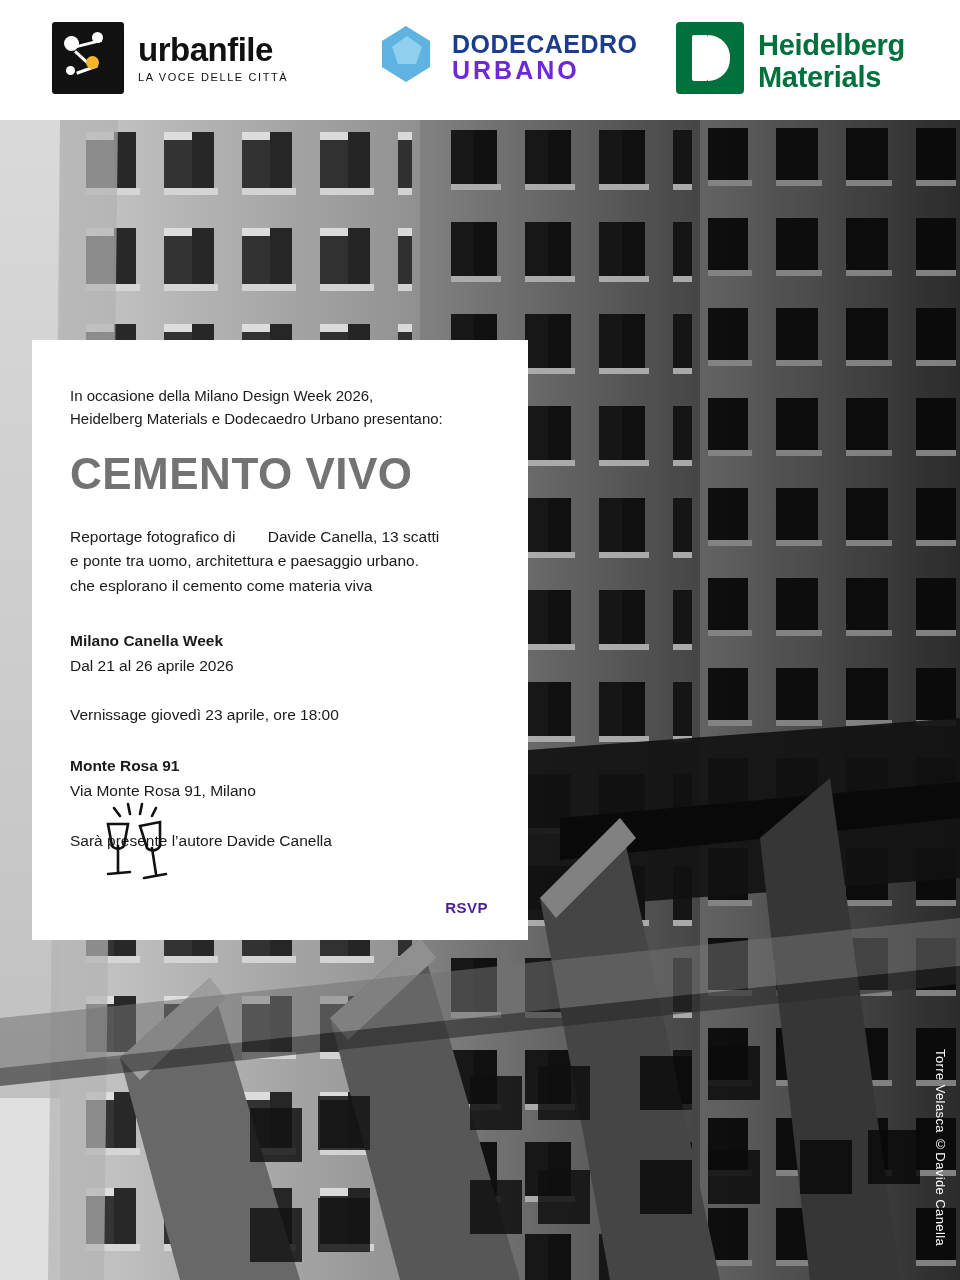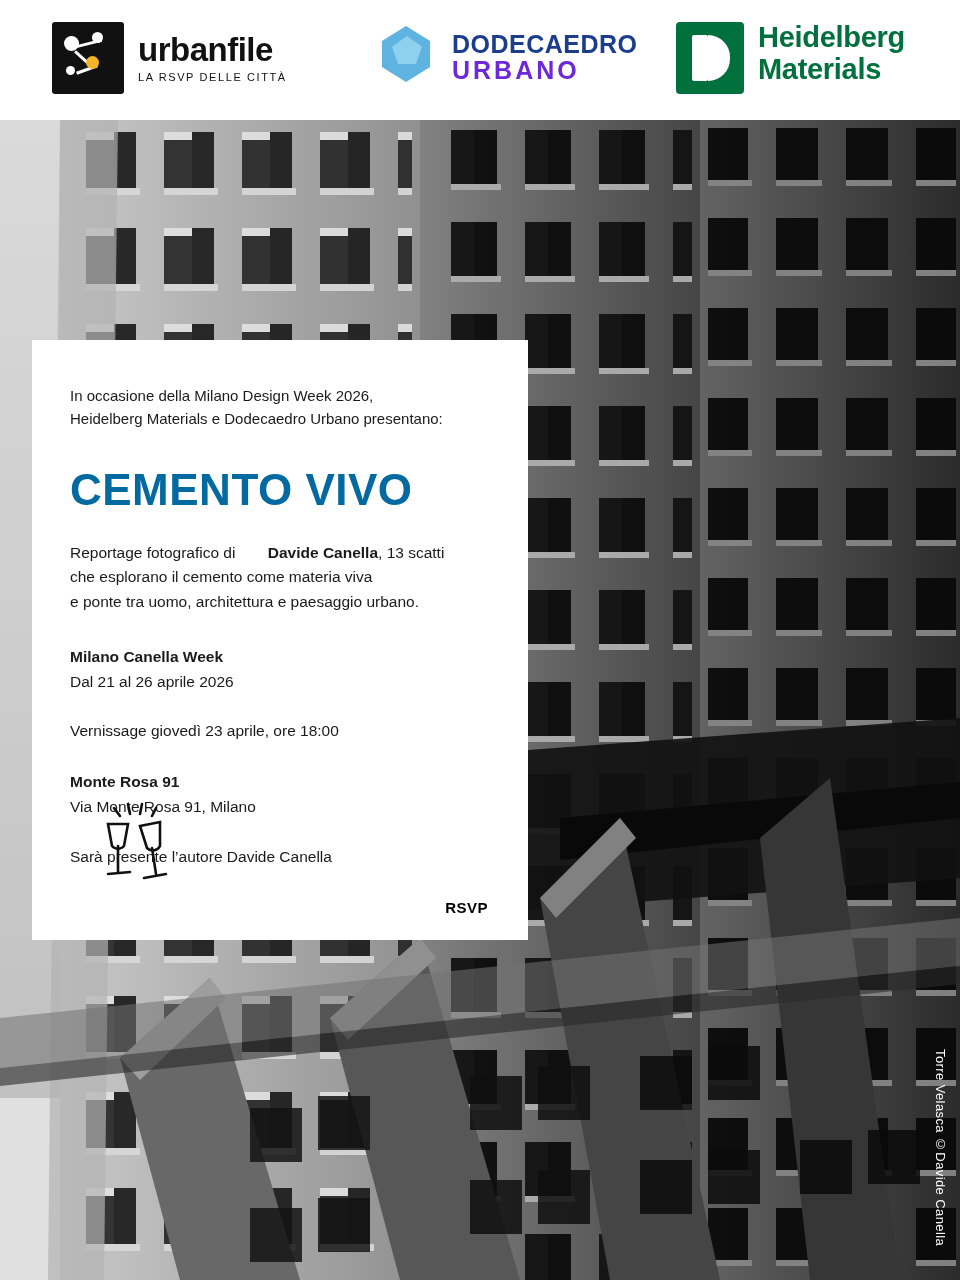--- a/index.html
+++ b/index.html
@@ -37,21 +37,21 @@
     position:relative;
   }
   .dd-poly:after{
     content:""; position:absolute; left:14px; top:10px; width:30px; height:28px;
     background:#8fd0ef; clip-path:polygon(50% 0%,100% 38%,80% 100%,20% 100%,0% 38%);
   }
   .dd-text { margin-left:12px; }
   .dd-l1 { font-size:25px; font-weight:bold; color:#1c3c8c; letter-spacing:0.5px; line-height:1.05; }
   .dd-l2 { font-size:25px; font-weight:bold; color:#6d28d9; letter-spacing:3px; line-height:1.05; }
 
-  .logo-heidelberg { position:absolute; left:676px; top:22px; display:flex; align-items:flex-start; }
+  .logo-heidelberg { position:absolute; left:676px; top:22px; display:flex; align-items:flex-end; }
   .hd-mark { width:68px; height:72px; background:#00703c; border-radius:4px; position:relative; }
   .hd-mark:before{
     content:""; position:absolute; left:16px; top:13px; width:16px; height:46px; background:#fff; border-radius:2px;
   }
   .hd-mark:after{
     content:""; position:absolute; left:32px; top:13px; width:22px; height:46px; background:#fff;
     border-radius:0 22px 22px 0;
   }
   .hd-text { margin-left:14px; color:#00703c; font-weight:bold; font-size:29px; line-height:1.1; letter-spacing:-0.3px;}
 
@@ -60,30 +60,30 @@
   .photo svg { display:block; }
 
   
   .card {
     position:absolute; left:32px; top:340px; width:496px; height:600px;
     background:#ffffff; z-index:6; padding:44px 40px 0 38px;
   }
   .intro { font-size:15px; color:#1a1a1a; line-height:1.55; }
   .intro b { font-weight:normal; }
   .title {
-    font-size:44px; font-weight:bold; color:#0369a1; letter-spacing:0.5px;
-    margin-top:34px; margin-bottom:26px;
+    font-size:44px; font-weight:bold; color:#737373; letter-spacing:0.5px;
+    margin-top:18px; margin-bottom:26px;
   }
   .body-text { font-size:15.5px; color:#1a1a1a; line-height:1.6; }
-  .body-text b { font-weight:bold;padding-left:28px; }
+  .body-text b { font-weight:normal;padding-left:28px; }
   .block { margin-top:30px; font-size:15.5px; color:#1a1a1a; line-height:1.6; }
   .block .hd { font-weight:bold; }
   .single { margin-top:28px; font-size:15.5px; color:#1a1a1a; }
   .glasses { position:absolute; left:66px; bottom:46px; }
-  .rsvp { position:absolute; right:40px; bottom:24px; font-size:15px; font-weight:bold; color:#000000; letter-spacing:0.5px;}
+  .rsvp { position:absolute; right:40px; bottom:24px; font-size:15px; font-weight:bold; color:#4c1d95; letter-spacing:0.5px;}
 
   
   .credit {
     position:absolute; right:12px; bottom:34px; z-index:7;
     writing-mode:vertical-rl; text-orientation:mixed;
     color:#ffffff; font-size:13px; letter-spacing:0.4px;
   }
 </style>
 </head>
 <body>
@@ -184,21 +184,21 @@
         <span class="l1"></span>
           <span class="l2"></span>
           <span class="l3"></span>
         <span class="d1"></span>
           <span class="d2"></span>
           <span class="d3"></span>
           <span class="d4"></span>
       </div>
       <div class="uf-text">
         <div class="uf-name">urbanfile</div>
-        <div class="uf-sub">LA RSVP DELLE CITTÀ</div>
+        <div class="uf-sub">LA VOCE DELLE CITTÀ</div>
       </div>
     </div>
 
     <div class="logo-dodecaedro">
       <div class="dd-mark">
           <div class="dd-poly"></div>
         </div>
       <div class="dd-text">
         <div class="dd-l1">DODECAEDRO</div>
         <div class="dd-l2">URBANO</div>
@@ -223,22 +223,22 @@
         <b>Heidelberg Materials</b><span> e </span><b>Dodecaedro Urbano</b><span> presentano:</span>
       </div>
     </div>
 
     <div class="title">CEMENTO VIVO</div>
 
     <div class="body-text">
       <div>
         <span>Reportage fotografico di </span><b>Davide Canella</b><span>, 13 scatti</span>
       </div>
+      <div>e ponte tra uomo, architettura e paesaggio urbano.</div>
       <div>che esplorano il cemento come materia viva</div>
-      <div>e ponte tra uomo, architettura e paesaggio urbano.</div>
     </div>
 
     <div class="block">
       <div class="hd">Milano Canella Week</div>
       <div>Dal 21 al 26 aprile 2026</div>
     </div>
 
     <div class="single">Vernissage giovedì 23 aprile, ore 18:00</div>
 
     <div class="block">

